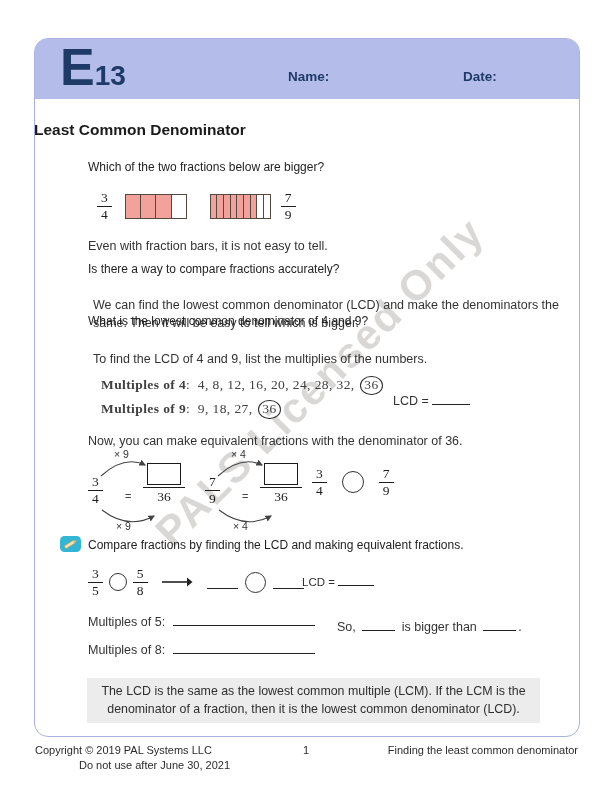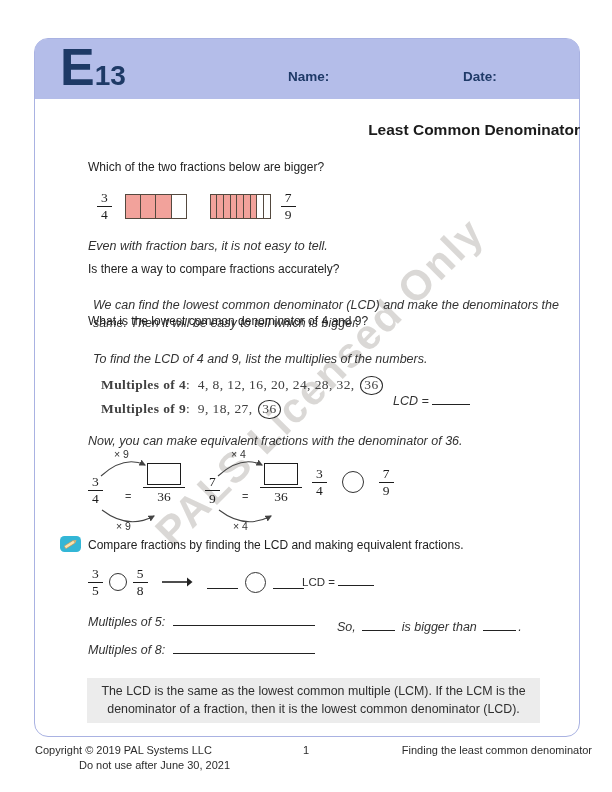--- a/index.html
+++ b/index.html
@@ -25,23 +25,23 @@
   .hlabel { position:absolute; bottom:15px; font-size:13.5px; font-weight:bold; color:#1f3a68; }
 
   
   .wm {
     position:absolute; left:320px; top:382px; z-index:2; white-space:nowrap;
     transform:translate(-50%,-50%) rotate(-45deg);
     font-size:42px; font-weight:bold; letter-spacing:2px;
     color:#b7b3ae; opacity:0.5;
   }
 
-  .title { left:34px; top:121px; width:546px; text-align:right; font-size:15.5px; font-weight:bold; color:#1b1b1b; }
+  .title { left:34px; top:121px; width:546px; text-align:left; font-size:15.5px; font-weight:bold; color:#1b1b1b; }
   .h2 { font-size:12px; font-weight:normal; color:#232323; }
-  .body-text { font-size:12.5px; color:#333; line-height:1.45;font-style:italic; }
+  .body-text { font-size:12.5px; color:#333; line-height:1.45; }
 
   
   .frac {
     display:inline-flex; flex-direction:column; align-items:center;
     font-family:"Liberation Serif", serif; font-size:13.5px; color:#1c1c1c; line-height:1.15;
   }
   .frac .fden { border-top:1.3px solid #1c1c1c; }
   .frac span { padding:0 4px; }
 
   
@@ -266,13 +266,13 @@
   <span class="blank" style="width:33px; margin:0 3px;"></span>
   <span>is bigger than</span>
   <span class="blank" style="width:33px; margin:0 2px 0 3px;"></span><span>.</span>
 </div>
 
 <div class="abs note-box">The LCD is the same as the lowest common multiple (LCM). If the LCM is the denominator of a fraction, then it is the lowest common denominator (LCD).</div>
 
 <div class="abs footer" style="left:35px; top:744px;">Copyright © 2019 PAL Systems LLC</div>
 <div class="abs footer" style="left:35px; top:759px;margin-left:44px;">Do not use after June 30, 2021</div>
 <div class="abs footer" style="left:0; top:744px; width:612px; text-align:center;">1</div>
-<div class="abs footer" style="right:20px; top:744px;">Finding the least common denominator</div>
+<div class="abs footer" style="right:34px; top:744px;">Finding the least common denominator</div>
 
 </body></html>

